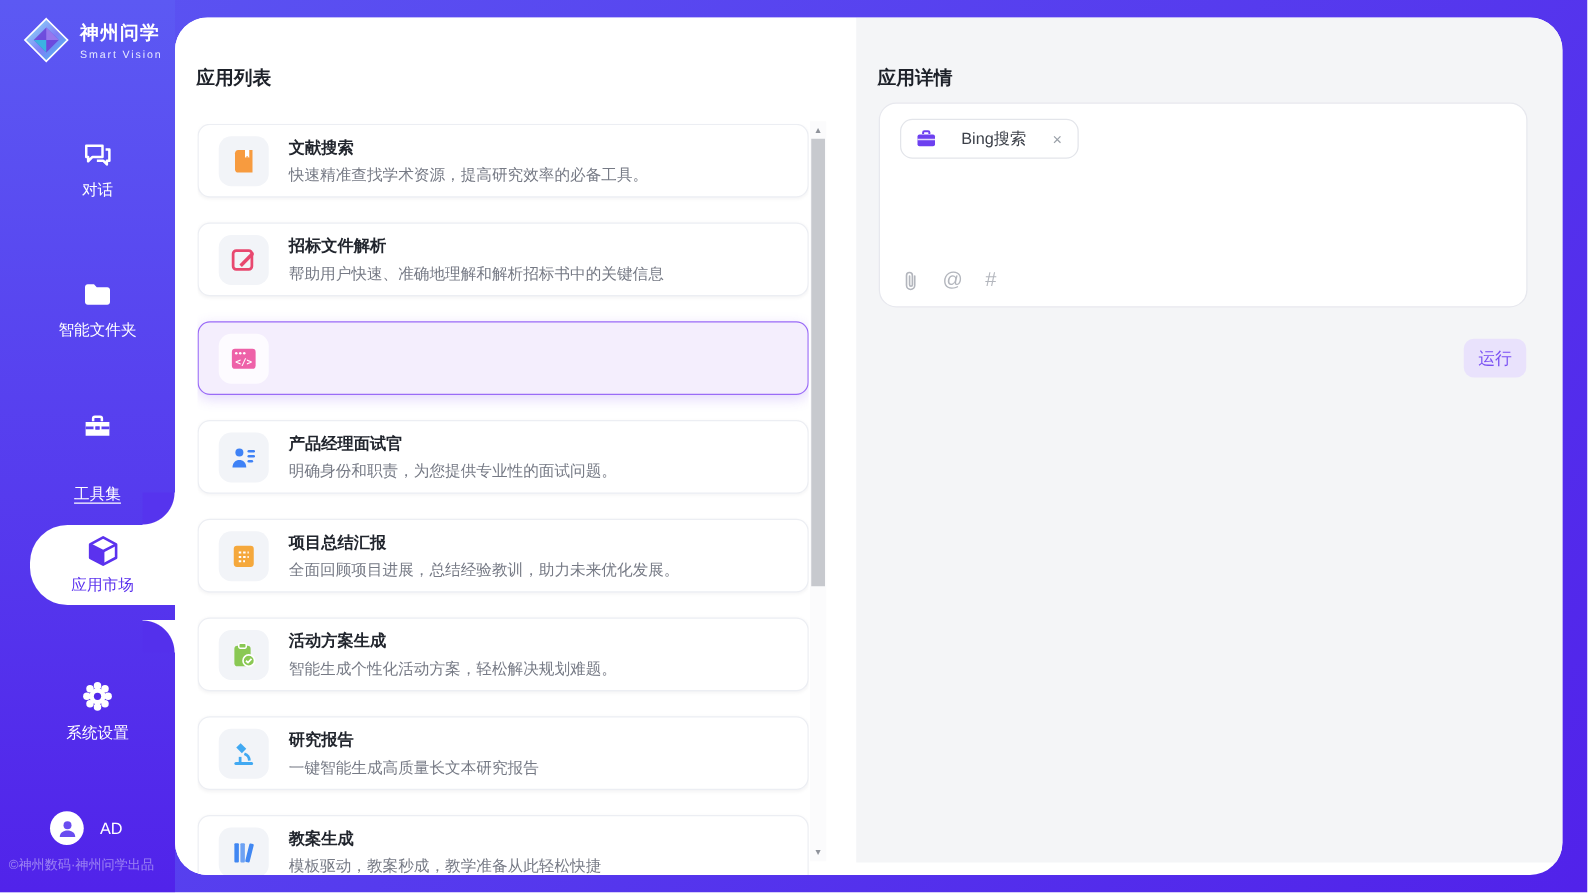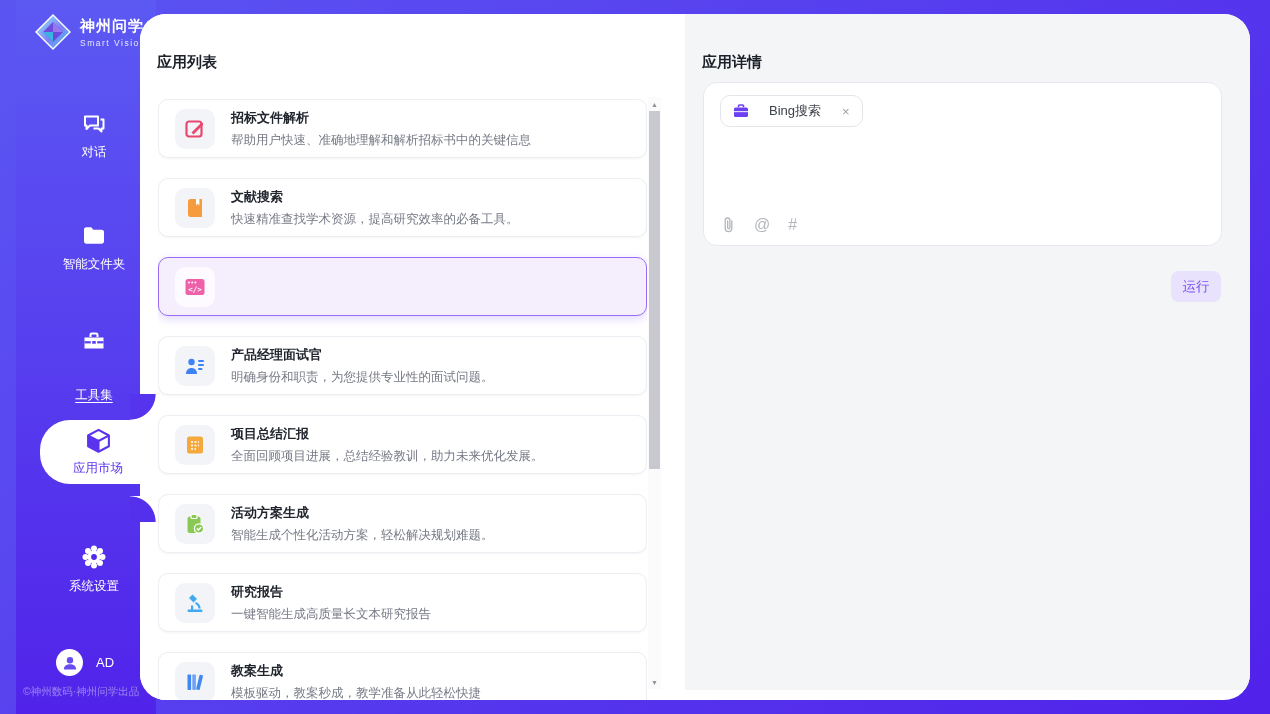--- a/index.html
+++ b/index.html
@@ -3,21 +3,21 @@
 <meta charset="utf-8">
 <style>
   * { margin:0; padding:0; box-sizing:border-box; }
   html,body { width:1270px; height:714px; }
   body { font-family:"Liberation Sans","DejaVu Sans",sans-serif; overflow:hidden; }
 
   .screen { position:relative; width:1270px; height:714px;
     background:linear-gradient(135deg,#5b55f2 0%,#5122ea 100%); overflow:hidden; }
 
   
-  .sidebar { position:absolute; left:16px; top:0; width:140px; height:714px;
+  .sidebar { position:absolute; left:0; top:0; width:140px; height:714px;
     background:linear-gradient(180deg,#5c59f3 0%,#5123ea 100%); }
   .logo { position:absolute; left:18px; top:13px; display:flex; align-items:center; gap:8px; }
   .logo-text .brand-name { font-size:15px; font-weight:700; color:#fff; letter-spacing:1px; }
   .logo-text .brand-sub { font-size:8.5px; color:#e6e9ff; letter-spacing:1.5px; margin-top:2px; }
 
   .nav-item { position:absolute; left:0; width:156px; display:flex; flex-direction:column;
     align-items:center; gap:8px; color:#fff; cursor:pointer; }
   .nav-item .nav-label { font-size:12.5px; }
   .nav-chat { top:110px; } .nav-folder { top:222px; } .nav-tools { top:328px;gap:33px; }
   .nav-tools .nav-label { text-decoration:underline; text-underline-offset:3px; }
@@ -251,40 +251,40 @@
     </div>
     <div class="copyright">©神州数码·神州问学出品</div>
   </div>
 
   <div class="content">
 
     <div class="list-panel">
       <div class="panel-title">应用列表</div>
       <div class="cards" id="cards">
   <div class="card">
+    <span class="card-icon" style="color: rgb(247, 155, 63);">
+      <svg width="24" height="24">
+                <use href="#ic-book"></use>
+              </svg>
+    </span>
+    <div class="card-text">
+      <div class="card-title">文献搜索</div>
+      <div class="card-desc">快速精准查找学术资源，提高研究效率的必备工具。</div>
+    </div>
+  </div>
+
+  <div class="card">
     <span class="card-icon" style="color: rgb(232, 72, 111);">
       <svg width="24" height="24">
                 <use href="#ic-tender"></use>
               </svg>
     </span>
     <div class="card-text">
       <div class="card-title">招标文件解析</div>
       <div class="card-desc">帮助用户快速、准确地理解和解析招标书中的关键信息</div>
-    </div>
-  </div>
-
-  <div class="card">
-    <span class="card-icon" style="color: rgb(247, 155, 63);">
-      <svg width="24" height="24">
-                <use href="#ic-book"></use>
-              </svg>
-    </span>
-    <div class="card-text">
-      <div class="card-title">文献搜索</div>
-      <div class="card-desc">快速精准查找学术资源，提高研究效率的必备工具。</div>
     </div>
   </div>
 
   <div class="card selected">
     <span class="card-icon" style="color: rgb(238, 97, 168);">
       <svg width="24" height="24">
                 <use href="#ic-webpage"></use>
               </svg>
     </span>
   </div>

